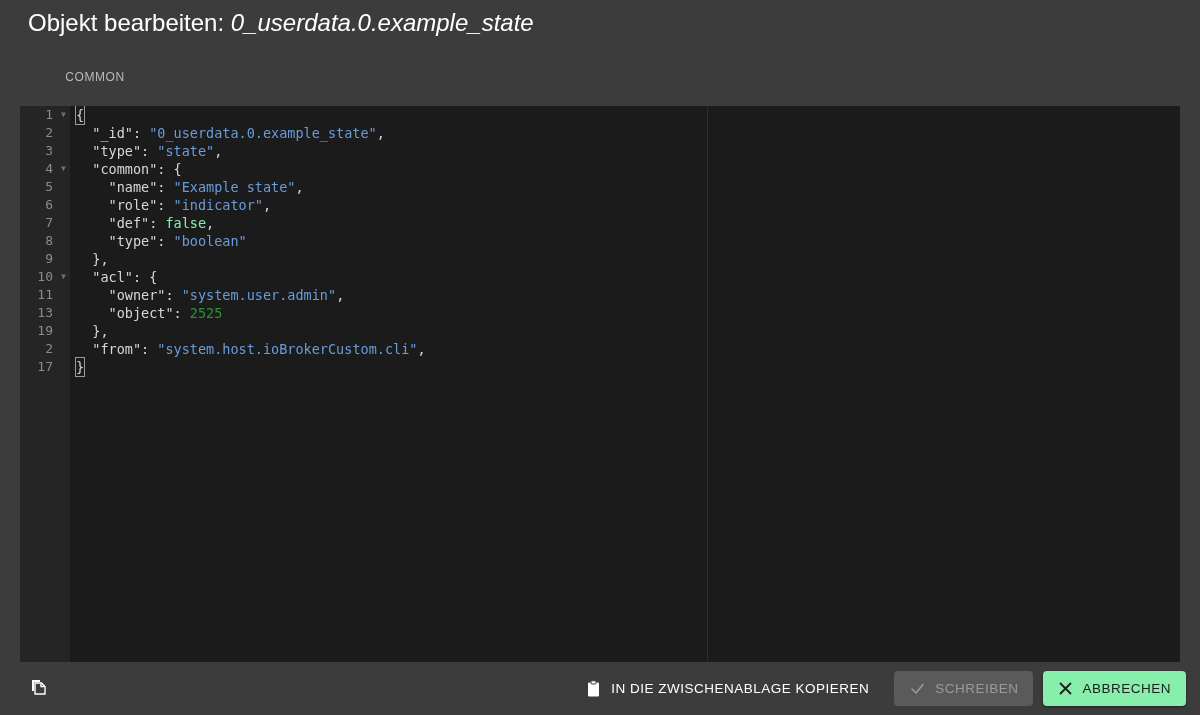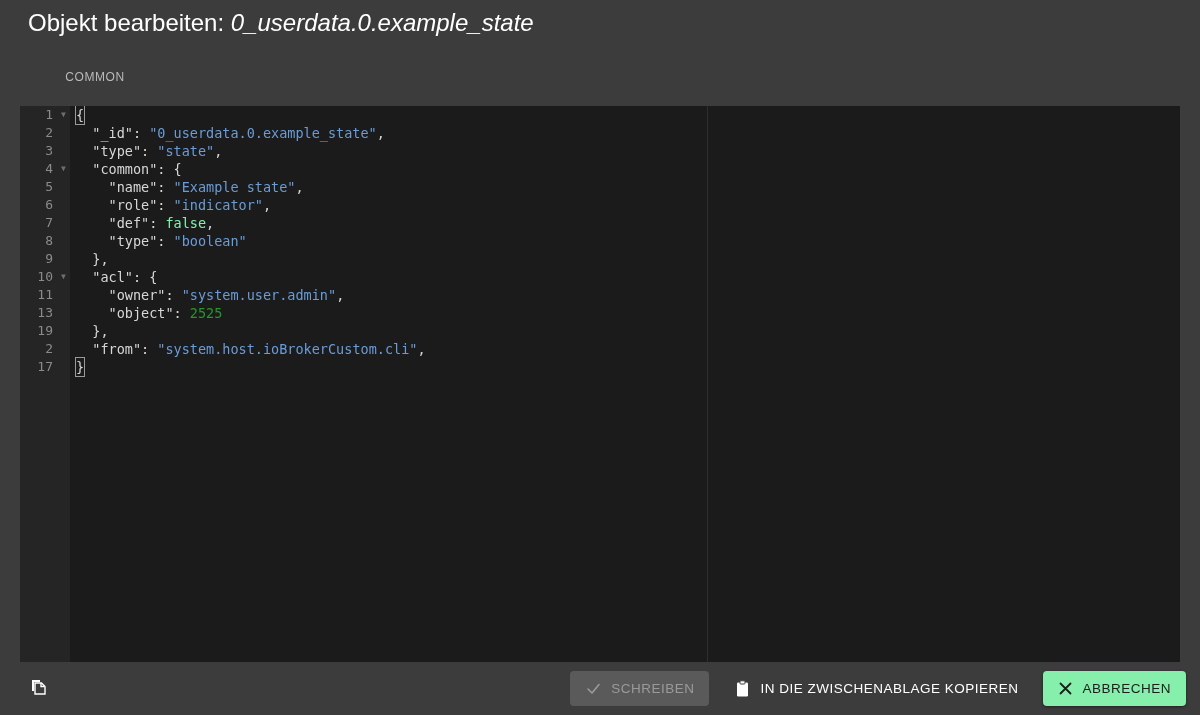--- a/index.html
+++ b/index.html
@@ -268,39 +268,39 @@
             <path d="M4 3h8v2H6v9H4z" fill="#ffffff"></path>
             <path d="M7 6h6.5L17 9.5V17H7z" fill="none" stroke="#ffffff" stroke-width="1.4"></path>
             <path d="M13 6v3.5h3.5" fill="none" stroke="#ffffff" stroke-width="1.4"></path>
           </svg>
         </span>
       </button>
     </div>
 
     <div class="footer-right">
 
-      <button class="btn btn-disabled" disabled="">
-        <span>
-          <svg width="17" height="17" viewBox="0 0 17 17" aria-hidden="true">
-            <path d="M3 9l4 4 7-8.5" fill="none" stroke="#9a9a9a" stroke-width="1.6" stroke-linecap="round" stroke-linejoin="round"></path>
-          </svg>
-        </span>
-        <span>SCHREIBEN</span>
-      </button>
-
       <button class="btn btn-text">
         <span>
           <svg width="17" height="18" viewBox="0 0 17 18" aria-hidden="true">
             <rect x="3" y="2.5" width="11" height="14" rx="1.3" fill="#ffffff"></rect>
             <rect x="6" y="0.8" width="5" height="3.2" rx="0.8" fill="#ffffff" stroke="#3c3c3c" stroke-width="1"></rect>
           </svg>
         </span>
         <span>IN DIE ZWISCHENABLAGE KOPIEREN</span>
       </button>
 
+      <button class="btn btn-disabled" disabled="">
+        <span>
+          <svg width="17" height="17" viewBox="0 0 17 17" aria-hidden="true">
+            <path d="M3 9l4 4 7-8.5" fill="none" stroke="#9a9a9a" stroke-width="1.6" stroke-linecap="round" stroke-linejoin="round"></path>
+          </svg>
+        </span>
+        <span>SCHREIBEN</span>
+      </button>
+
       <button class="btn btn-white">
         <span>
           <svg width="15" height="15" viewBox="0 0 15 15" aria-hidden="true">
             <path d="M2.5 2.5l10 10M12.5 2.5l-10 10" fill="none" stroke="#1d1d1d" stroke-width="1.8" stroke-linecap="round"></path>
           </svg>
         </span>
         <span>ABBRECHEN</span>
       </button>
 
     </div>

